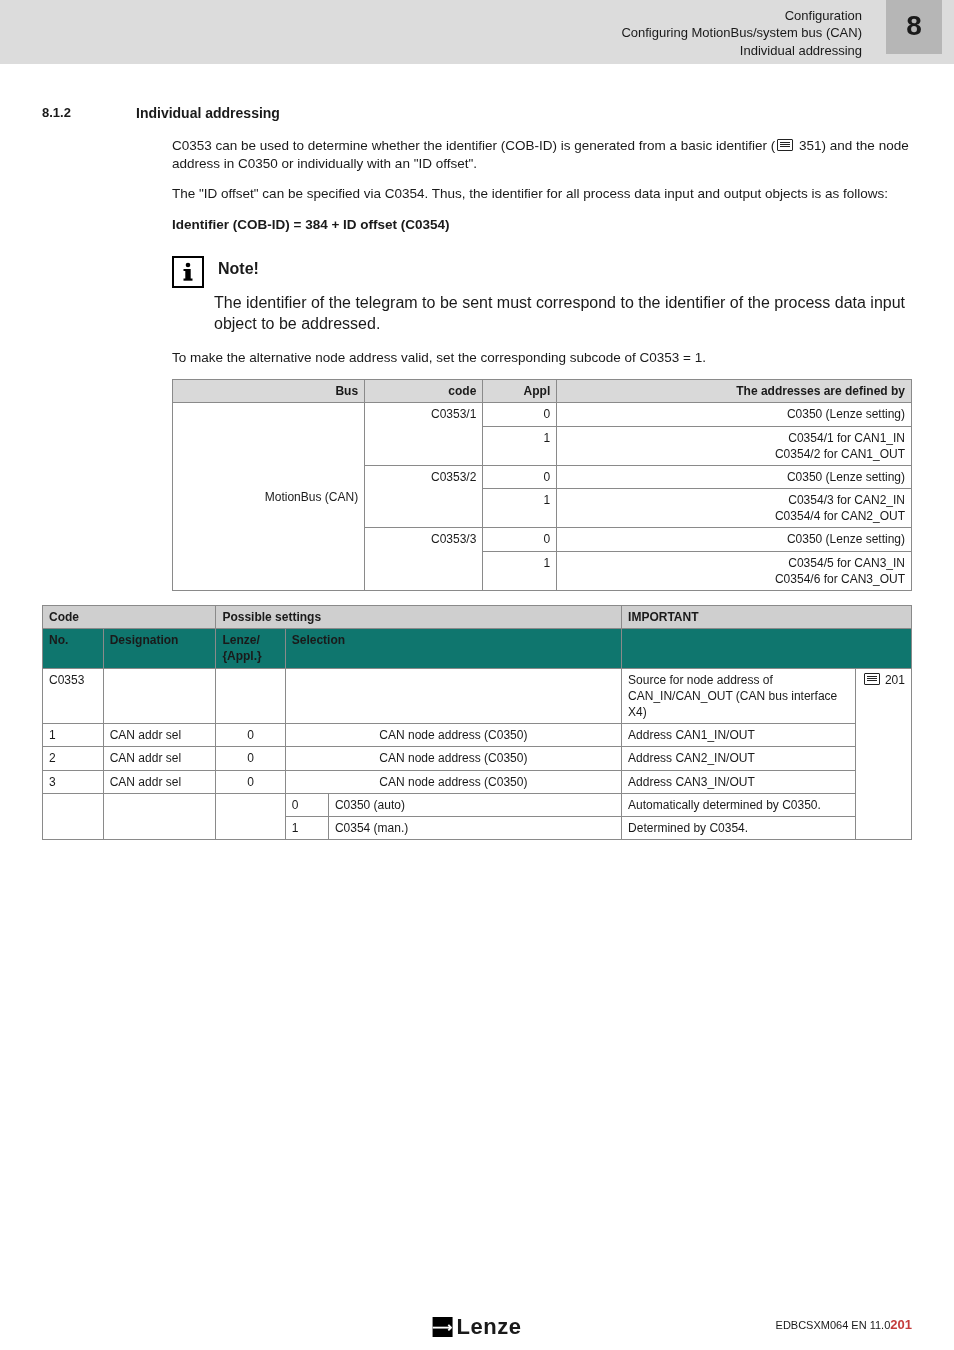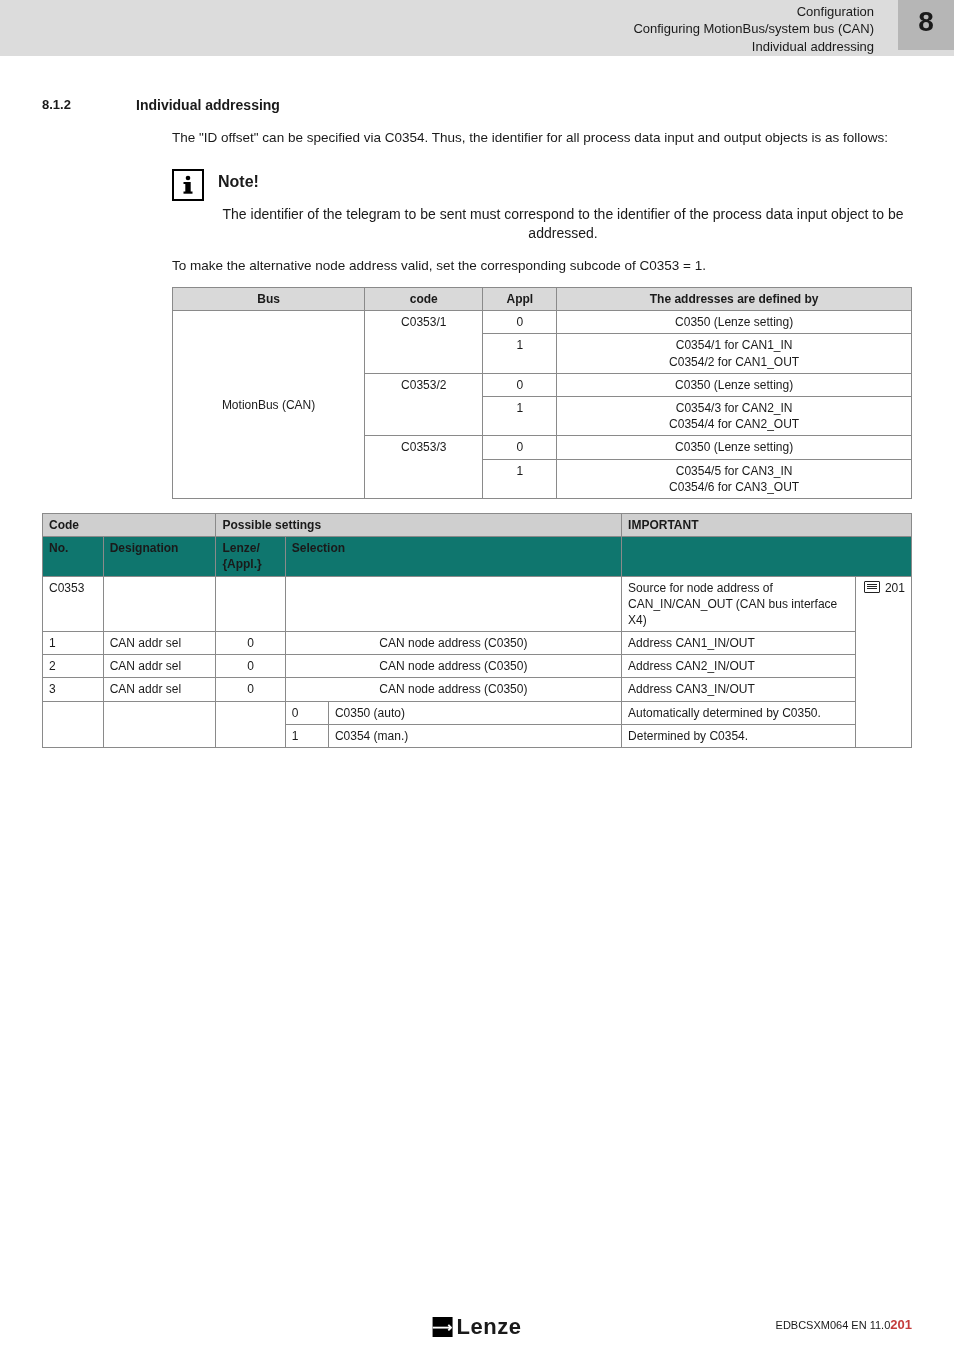--- a/index.html
+++ b/index.html
@@ -25,27 +25,27 @@
     display: flex;
     align-items: center;
     justify-content: center;
     font-size: 28px;
     font-weight: bold;
     color: #1a1a1a;
     margin-top: -12px;
   }
   .graybar-full {
     background: #dcdcdc;
-    height: 56px;
+    height: 64px;
     margin-left: -42px;
     margin-right: -42px;
     display: flex;
     align-items: center;
     justify-content: flex-end;
-    padding-right: 0;
+    padding-right: 12px;
   }
   .graybar-full .inner {
     display: flex;
     align-items: center;
     gap: 14px;
     height: 56px;
   }
   .graybar-full .titleblock {
     text-align: right;
     padding-right: 10px;
@@ -112,35 +112,34 @@
     margin-top: 2px;
   }
   .info-box svg { display: block; }
   .note-head {
     font-weight: bold;
     font-size: 16px;
     margin-top: 4px;
   }
   .note-body {
     margin-left: 42px;
-    font-size: 14px;
+    font-size: 16px;
     margin-top: 4px;
     margin-bottom: 14px;
-    text-align: center;
   }
   table.bus {
     border-collapse: collapse;
     width: 100%;
     font-size: 12px;
     margin-top: 6px;
   }
   table.bus th, table.bus td {
     border: 0.5px solid #8a8a8a;
-    padding: 3px 0;
-    text-align: center;
+    padding: 3px 6px;
+    text-align: right;
     vertical-align: top;
   }
   table.bus th {
     background: #d9d9d9;
     font-weight: bold;
   }
   table.bus td.center-v { vertical-align: middle; }
 
   table.code {
     border-collapse: collapse;
@@ -218,21 +217,25 @@
       </div>
     </div>
   </div>
 
   <div class="sec-row">
     <div class="sec-num">8.1.2</div>
     <div class="sec-title">Individual addressing</div>
   </div>
 
   <div class="body-indent">
+    <div class="para">
+      <span>C0353 can be used to determine whether the identifier (COB-ID) is generated from a basic identifier (</span><span class="ref-icon"></span><span> 351) and the node address in C0350 or individually with an "ID offset".</span>
+    </div>
     <div class="para">The "ID offset" can be specified via C0354. Thus, the identifier for all process data input and output objects is as follows:</div>
+    <div class="para bold">Identifier (COB-ID) = 384 + ID offset (C0354)</div>
 
     <div class="note-row">
       <div class="info-box">
         <svg width="16" height="20" viewBox="0 0 16 20">
           <circle cx="8" cy="3" r="2.3" fill="#000"></circle>
           <rect x="5.3" y="7" width="5.4" height="11" fill="#000"></rect>
           <rect x="3.5" y="16.5" width="9" height="2.2" fill="#000"></rect>
           <rect x="3.5" y="7" width="4" height="2" fill="#000"></rect>
         </svg>
       </div>

